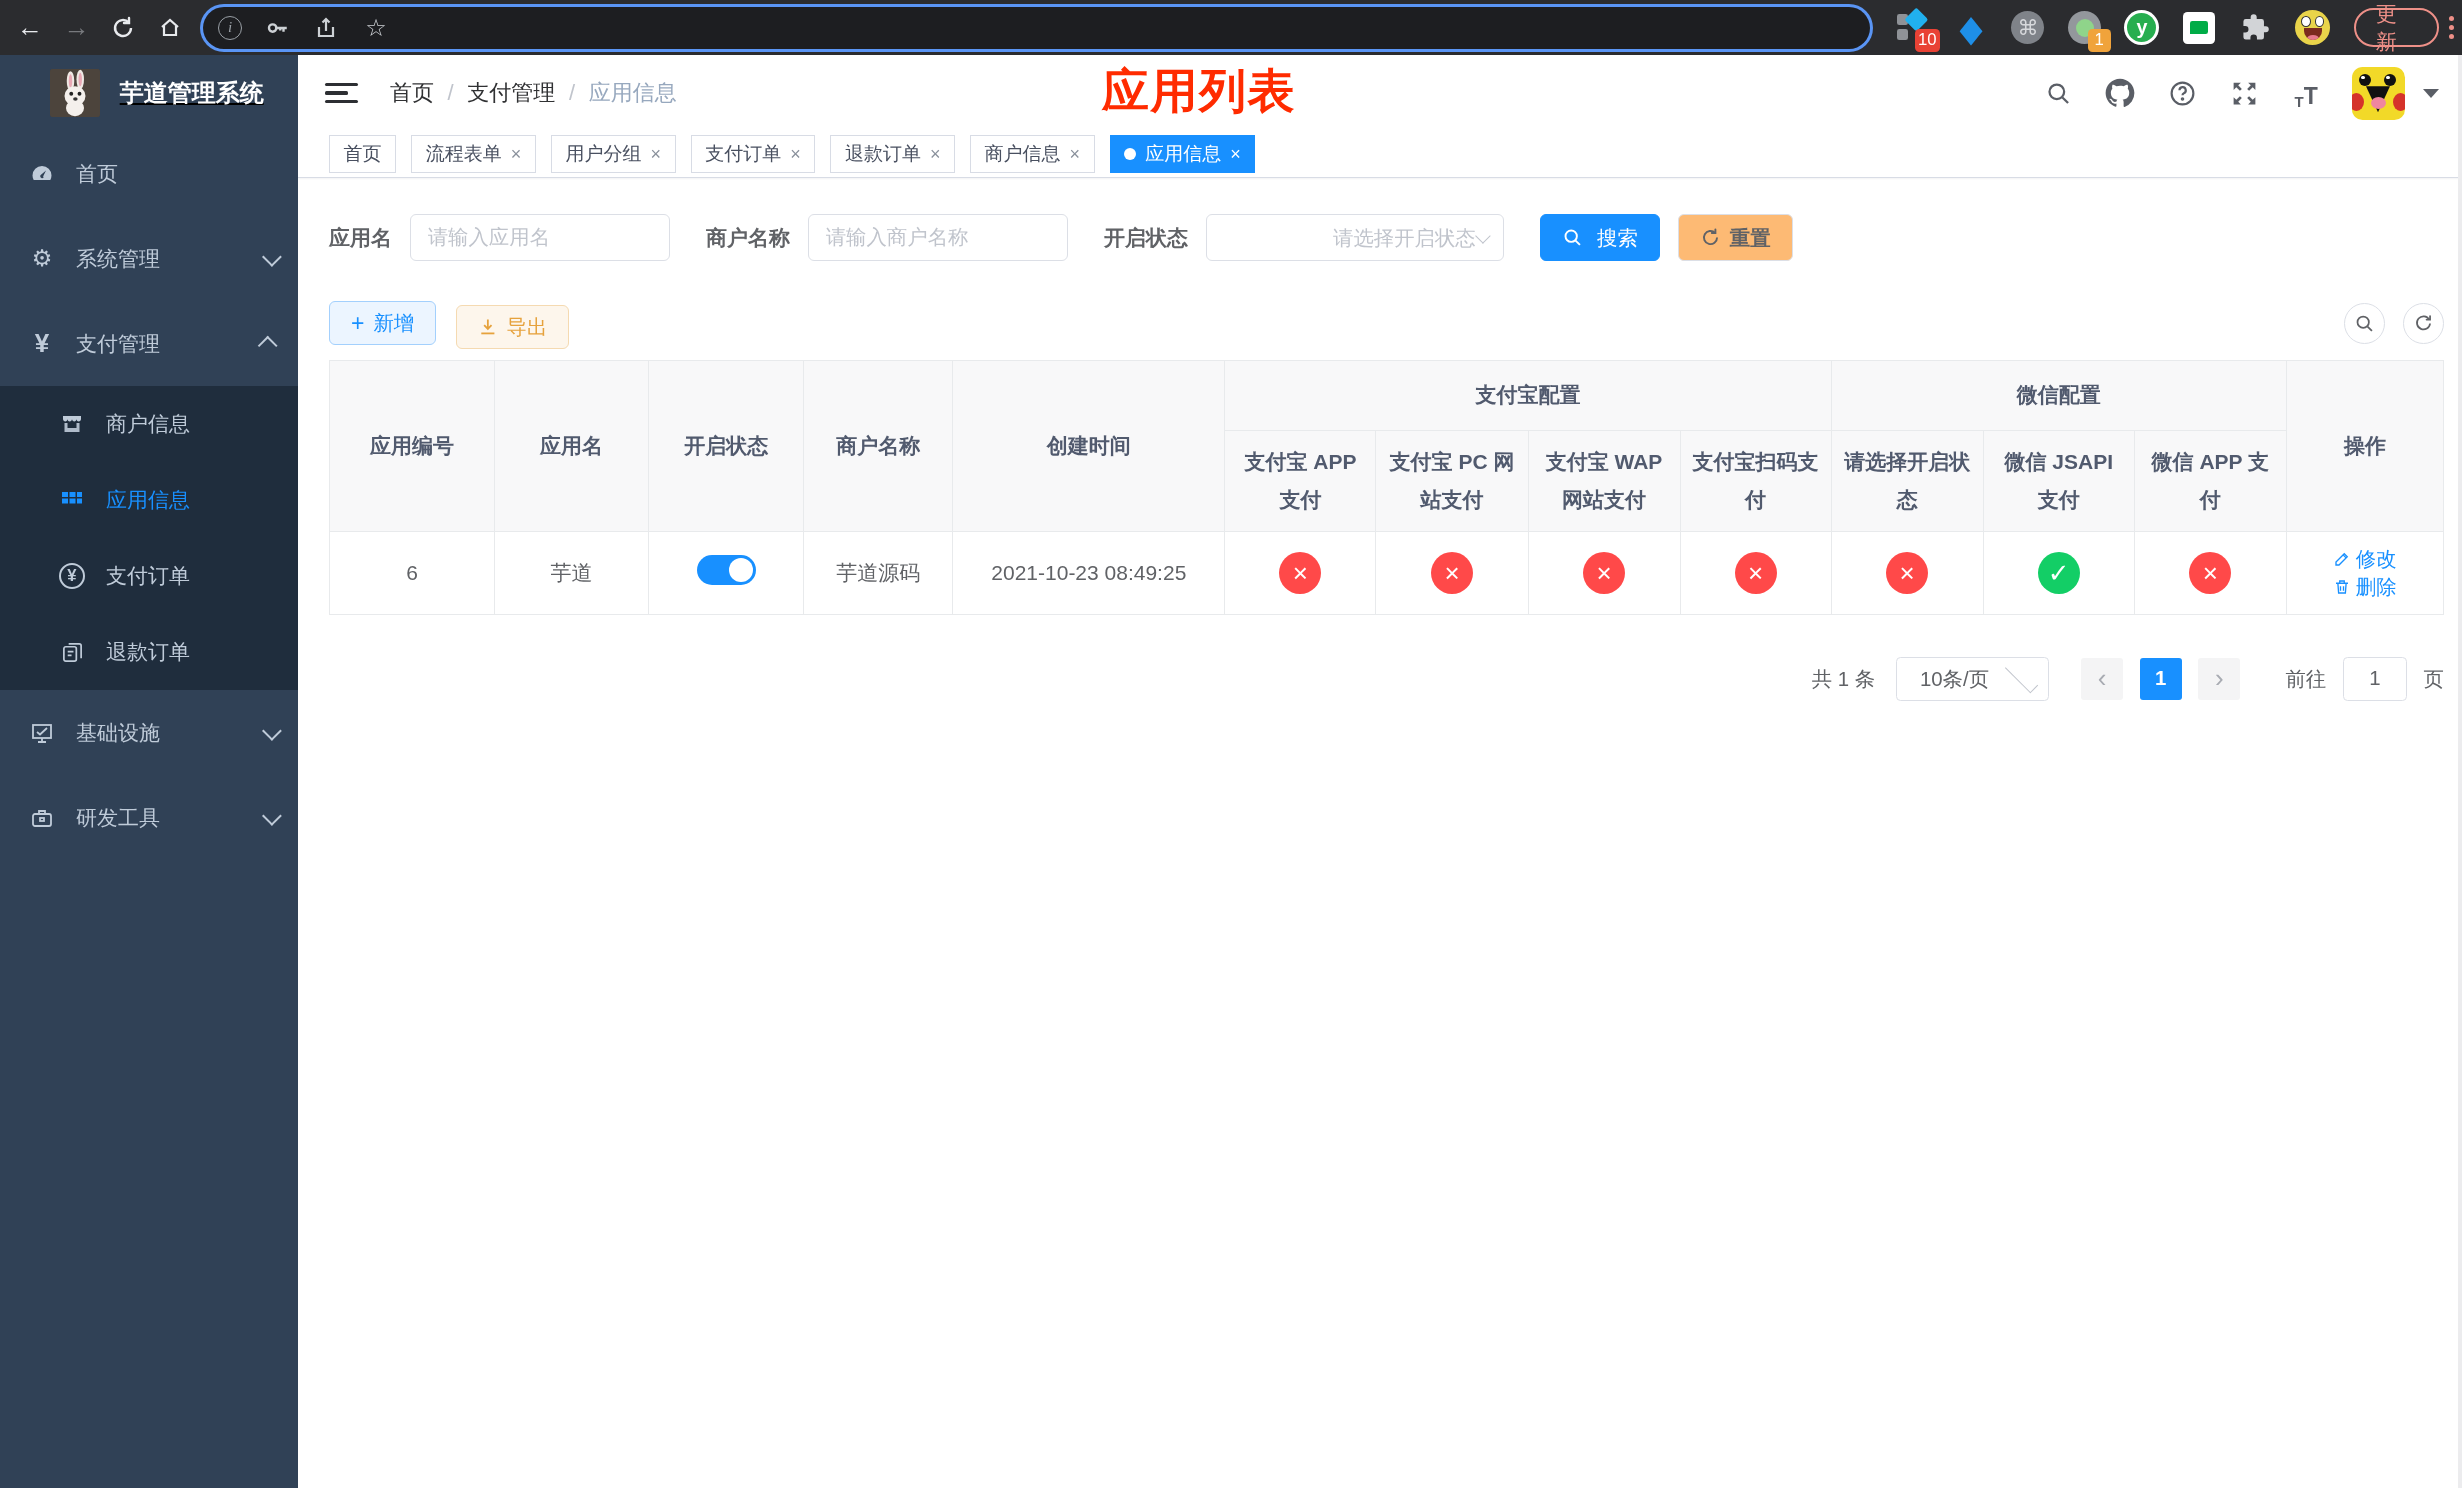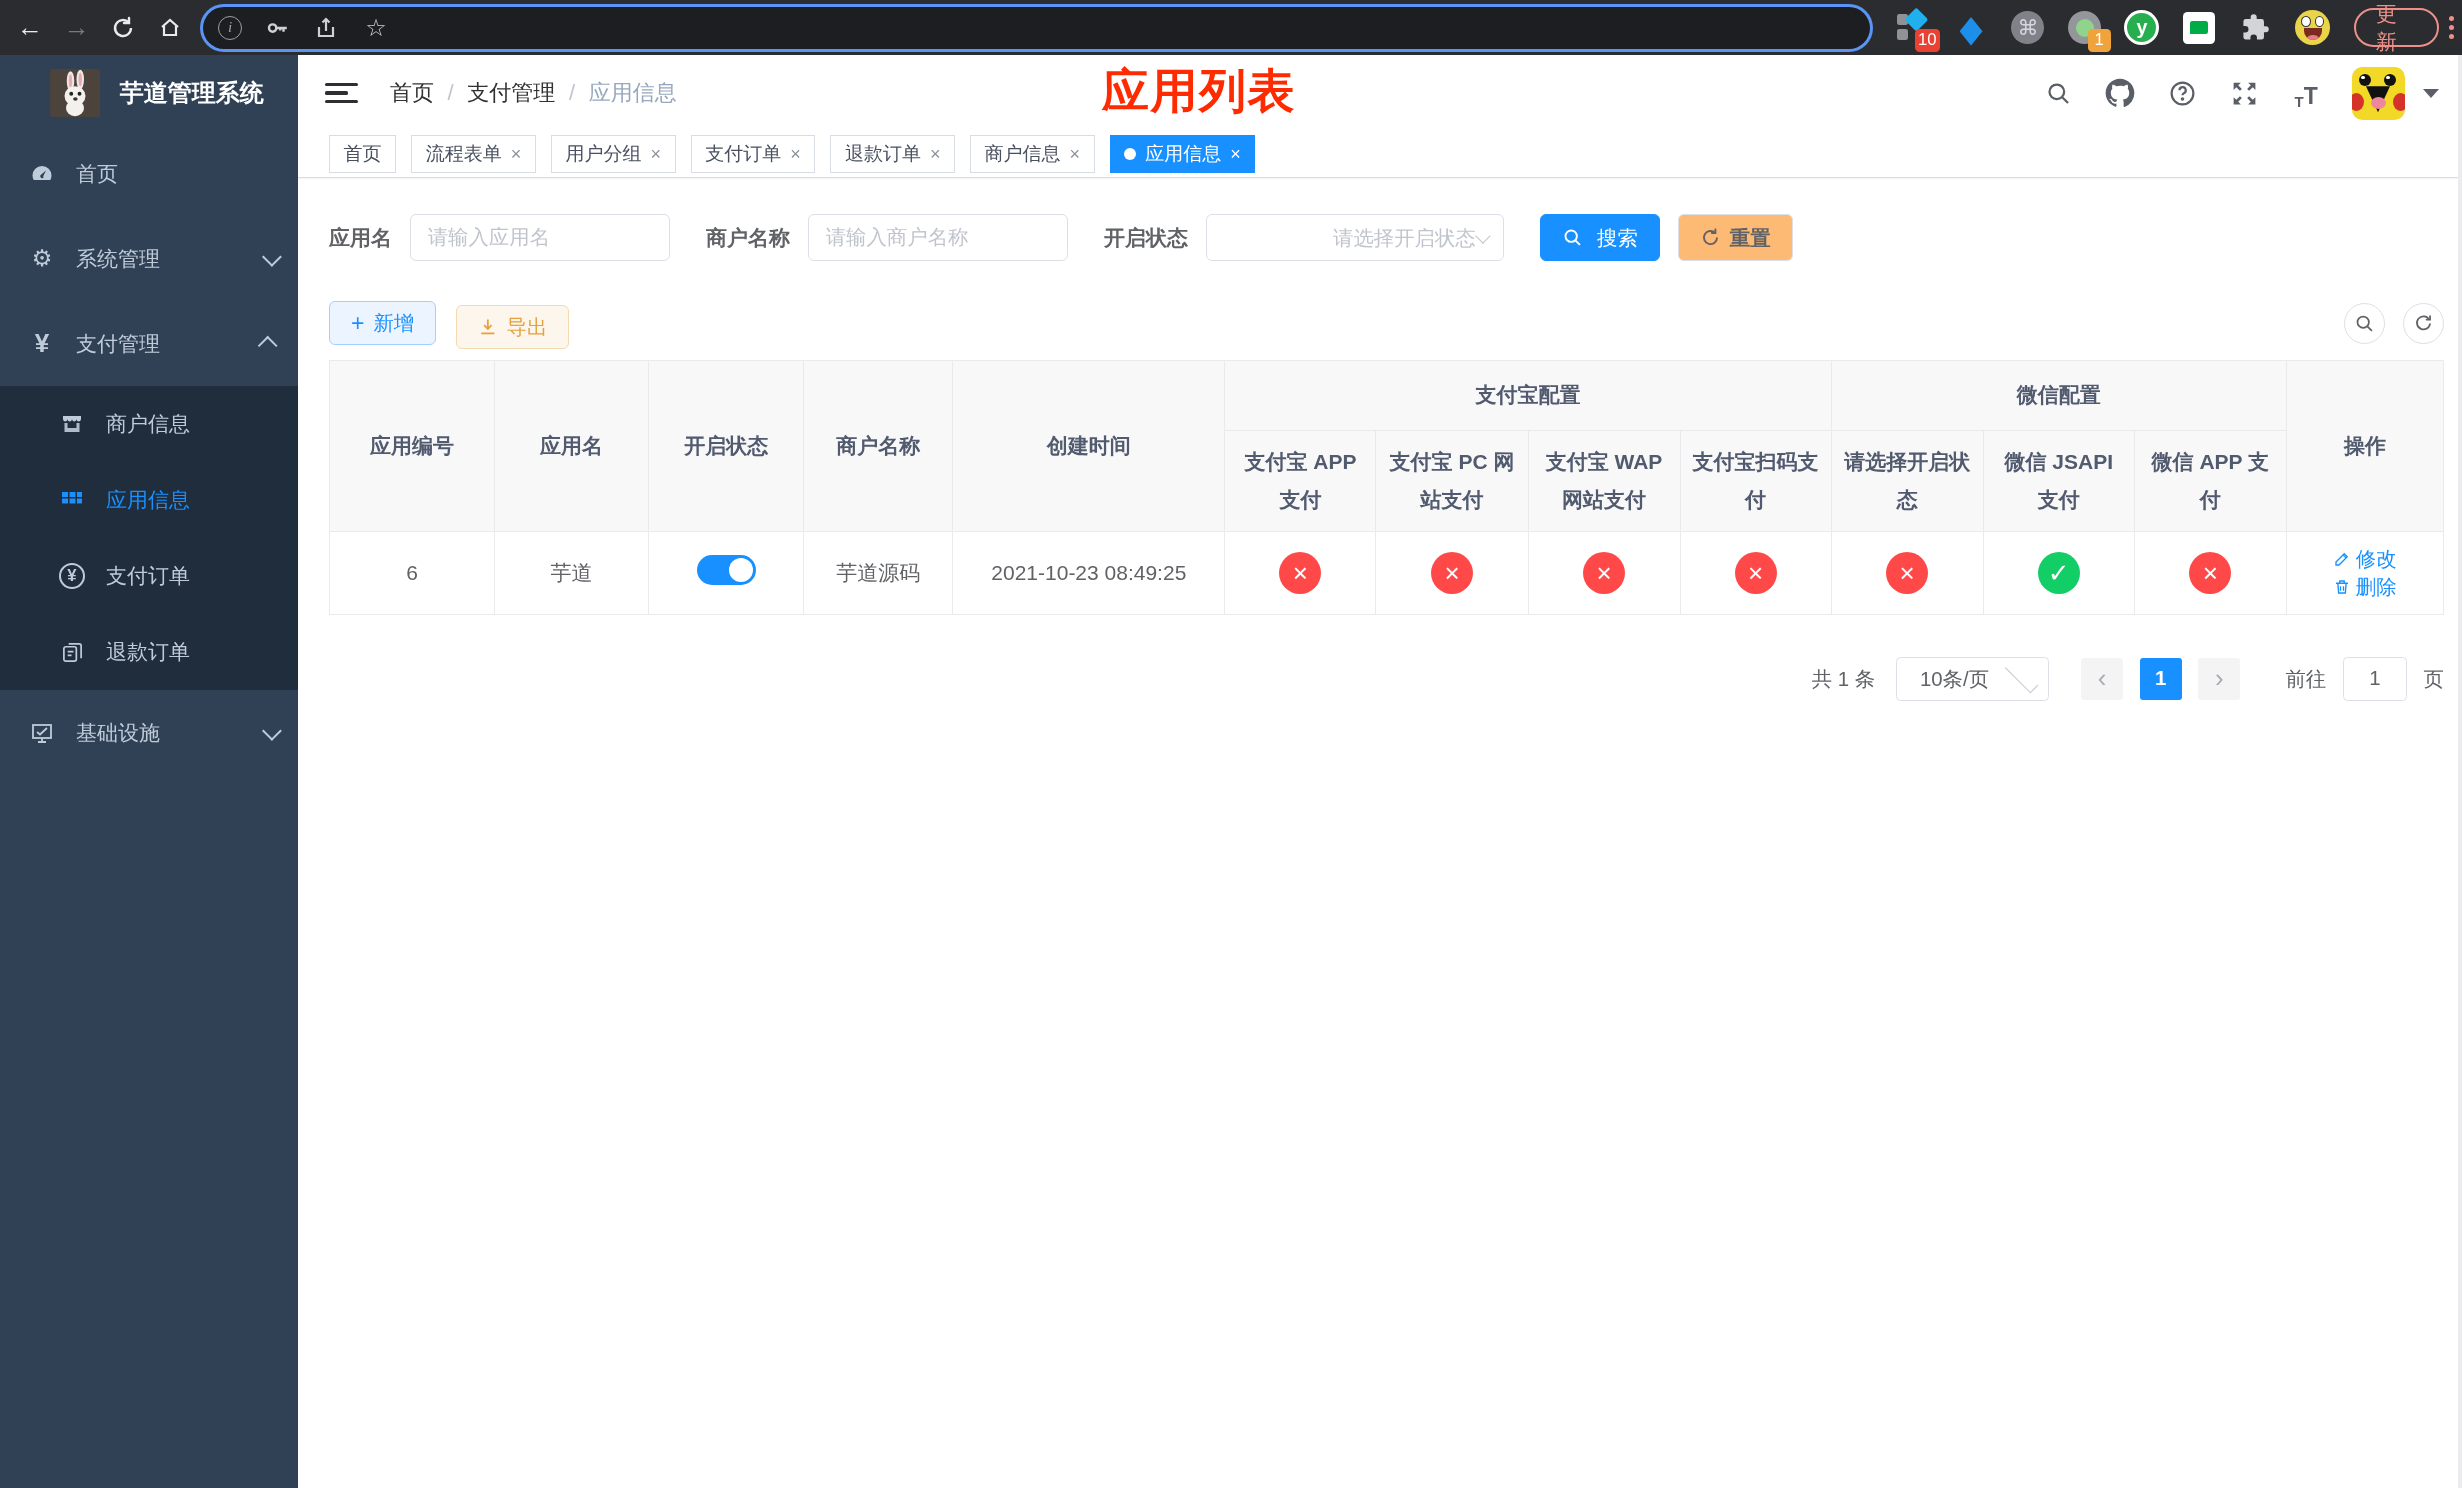--- a/index.html
+++ b/index.html
@@ -47,21 +47,21 @@
     color:#ee9088; font-size:21px; display:flex; align-items:center; }
   .menu-dots { margin-left:10.6px; margin-right:7.6px; color:#ee9088; font-size:23px; letter-spacing:0; display:flex; flex-direction:column; gap:3.8px; align-items:center;}
   .menu-dots i { width:5.3px; height:5.3px; border-radius:50%; background:#ee9088; }
 
   
   .app { position:absolute; top:55px; left:0; width:2462px; height:1434px; display:flex; }
   .sidebar { width:298px; height:100%; background:#304156; flex:0 0 auto; }
   .main { flex:1 1 auto; position:relative; background:#fff; height:100%; overflow:hidden;}
 
   
-  .logo-row { height:76px; display:flex; align-items:center; padding-left:50px; }
+  .logo-row { height:76px; display:flex; align-items:center; padding-left:50px;text-decoration:underline; }
   .logo-img { width:50px; height:48px; border-radius:3px; background:#4c443c; position:relative; overflow:hidden; flex:0 0 auto;}
   .logo-title { color:#fff; font-size:24px; font-weight:700; margin-left:19.7px; white-space:nowrap; }
   .menu { }
   .menu-item { height:85px; display:flex; align-items:center; padding:0 21px 0 29px; color:#bfcbd9; font-size:21px; cursor:pointer;}
   .menu-item .mi-icon { width:26px; height:26px; display:flex; align-items:center; justify-content:center; color:#bfcbd9; font-size:23px; flex:0 0 auto;}
   .menu-item .mi-label { margin-left:21px; flex:1 1 auto; }
   .submenu { background:#1f2d3d; }
   .submenu .menu-item { height:76px; padding-left:59px; }
   .menu-item.active { color:#1890ff; }
   .menu-item.active .mi-icon { color:#1890ff; }
@@ -329,20 +329,31 @@
 
       <div class="menu-item">
         <span class="mi-icon">
           <svg width="24" height="24" viewBox="0 0 24 24" fill="none" stroke="#bfcbd9" stroke-width="1.8">
             <rect x="3" y="4" width="18" height="13"></rect>
             <path d="M7 11l3 2.5L17 7"></path>
               <path d="M12 17v4M8 21h8"></path>
           </svg>
         </span>
         <span class="mi-label">基础设施</span>
+        <span class="chev down"></span>
+      </div>
+      <div class="menu-item">
+        <span class="mi-icon">
+          <svg width="24" height="24" viewBox="0 0 24 24" fill="none" stroke="#bfcbd9" stroke-width="1.8">
+            <rect x="3" y="8" width="18" height="12" rx="2"></rect>
+            <path d="M9 8V5h6v3"></path>
+              <rect x="10" y="12" width="4" height="3"></rect>
+          </svg>
+        </span>
+        <span class="mi-label">研发工具</span>
         <span class="chev down"></span>
       </div>
     </div>
   </div>
 
   <div class="main">
     <div class="navbar">
       <div class="hamburger">
           <i></i>
           <i></i>

